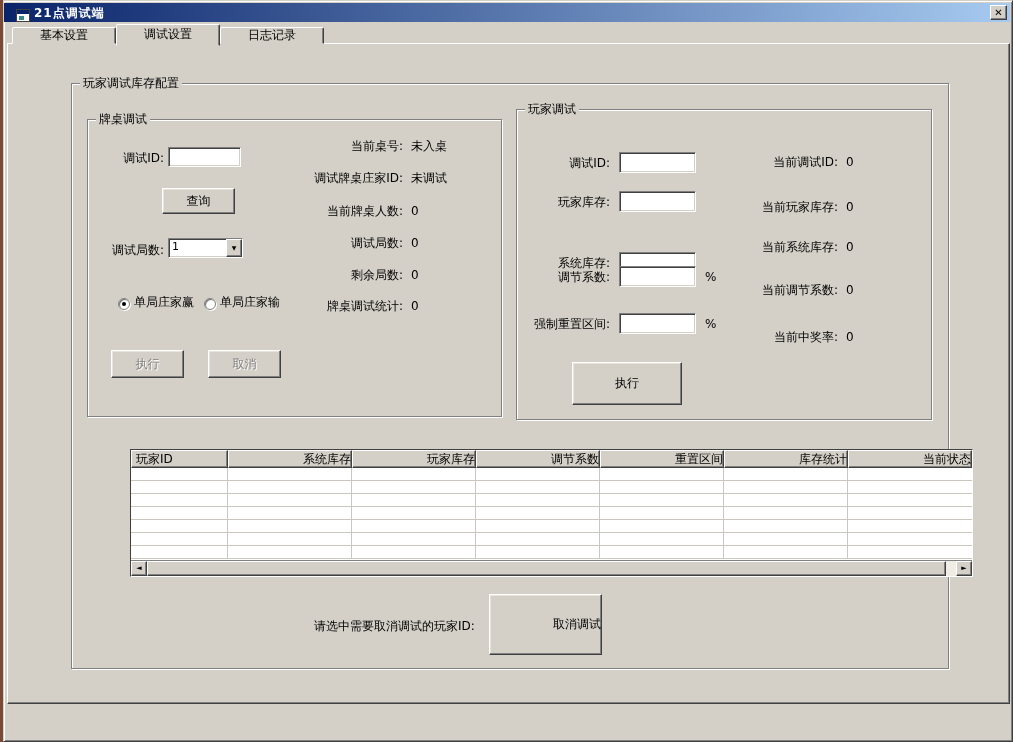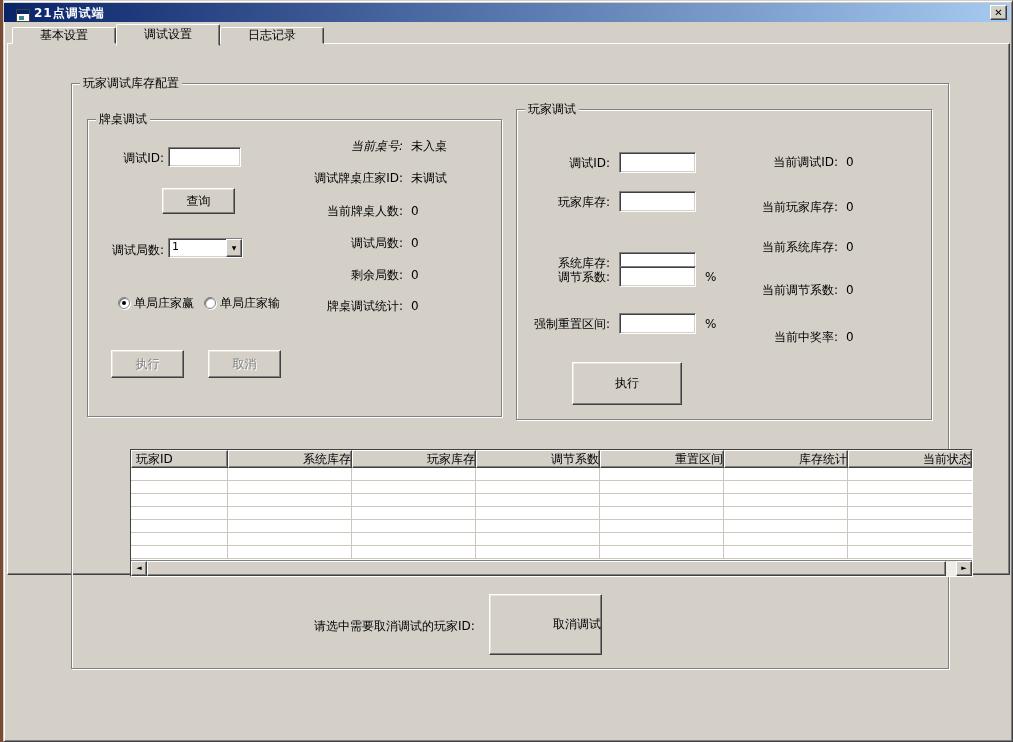--- a/index.html
+++ b/index.html
@@ -21,21 +21,21 @@
     border:1px solid; border-color:#fff #404040 #404040 #fff; box-shadow: inset -1px -1px 0 #808080;
     font-size:10px; font-weight:bold; line-height:13px; text-align:center; cursor:default; padding:0;
     font-family:"DejaVu Sans",sans-serif; }
 
   .tabstrip { position:absolute; left:8px; top:24px; height:19px; display:flex; align-items:flex-end; z-index:3; }
   .tab { height:17px; line-height:17px; padding:0 27px; background:#d4d0c8;
     border:1px solid; border-color:#fff #404040 transparent #fff;
     box-shadow: inset -1px 0 0 #808080; border-radius:2px 2px 0 0; cursor:default;font-family:Liberation Mono, monospace; }
   .tab.active { height:22px; line-height:20px; margin-bottom:-2px; z-index:4; position:relative; }
 
-  .tabpage { position:absolute; left:3px; top:42px; width:1003px; height:532px; background:#d4d0c8;
+  .tabpage { position:absolute; left:3px; top:42px; width:1003px; height:661px; background:#d4d0c8;
     border:1px solid; border-color:#fff #404040 #404040 #fff; box-shadow: inset -1px -1px 0 #808080; z-index:1; }
 
   .groupbox { position:absolute; border:1px solid #808080;
     box-shadow: inset 1px 1px 0 #fff, 1px 1px 0 #fff; }
   .group-title { position:absolute; top:-8px; left:8px; background:#d4d0c8; padding:0 3px; line-height:14px; white-space:nowrap; }
 
   .lbl { position:absolute; line-height:20px; white-space:nowrap; }
   .lbl.r { text-align:right; }
 
   .tbox { position:absolute; background:#fff; border:1px solid; border-color:#808080 #fff #fff #808080;
@@ -46,21 +46,21 @@
     box-shadow: inset -1px -1px 0 #808080, inset 1px 1px 0 #e8e4dc;
     font:12px "DejaVu Sans",sans-serif; color:#000; cursor:default; text-align:center; }
   .btn.off { color:#808080; text-shadow:1px 1px 0 #fff; }
 
   .combo { position:absolute; background:#fff; border:1px solid; border-color:#808080 #fff #fff #808080;
     box-shadow: inset 1px 1px 0 #404040, inset -1px -1px 0 #d4d0c8; display:flex; }
   .combo-text { flex:1; line-height:16px; padding-left:3px; font-size:11px; }
   .combo-btn { width:16px; background:#d4d0c8; border:1px solid; border-color:#fff #404040 #404040 #fff;
     box-shadow: inset -1px -1px 0 #808080; text-align:center; font-size:6px; line-height:15px; color:#000; }
 
-  .radio-item { position:absolute; display:flex; align-items:center; height:14px; cursor:default; }
+  .radio-item { position:absolute; display:flex; align-items:flex-end; height:14px; cursor:default;font-family:Liberation Mono, monospace; }
   .radio-circle { width:12px; height:12px; border-radius:50%; background:#fff; margin-right:4px;
     border:1px solid #808080; box-shadow: inset 1px 1px 1px #6a6a6a, 1px 1px 0 #fff; position:relative; flex:0 0 auto; }
   .radio-circle.checked::after { content:""; position:absolute; left:3px; top:3px; width:4px; height:4px; border-radius:50%; background:#000; }
   .radio-item span.rlab { line-height:14px; white-space:nowrap; }
 
   .stat-row { position:absolute; height:16px; }
   .stat-row .sl { position:absolute; text-align:right; line-height:16px; white-space:nowrap; }
   .stat-row .sv { position:absolute; line-height:16px; white-space:nowrap; }
 
   .frow { position:absolute; height:22px; }
@@ -127,21 +127,21 @@
       </div>
       <div class="radio-item" style="left:116px; top:176px;">
         <span class="radio-circle"></span>
         <span class="rlab">单局庄家输</span>
       </div>
 
       <button class="btn off" style="left:23px; top:230px; width:73px; height:28px;" disabled="">执行</button>
       <button class="btn off" style="left:120px; top:230px; width:73px; height:28px;" disabled="">取消</button>
 
       <div class="stat-row" style="left:0; top:18px; width:415px;">
-        <span class="sl" style="left:190px; width:125px;font-style:italic;">当前桌号:</span>
+        <span class="sl" style="left:190px; width:125px;">当前桌号:</span>
         <span class="sv" style="left:323px;">未入桌</span>
       </div>
       <div class="stat-row" style="left:0; top:50px; width:415px;">
         <span class="sl" style="left:190px; width:125px;">调试牌桌庄家ID:</span>
         <span class="sv" style="left:323px;">未调试</span>
       </div>
       <div class="stat-row" style="left:0; top:83px; width:415px;">
         <span class="sl" style="left:190px; width:125px;">当前牌桌人数:</span>
         <span class="sv" style="left:323px;">0</span>
       </div>

